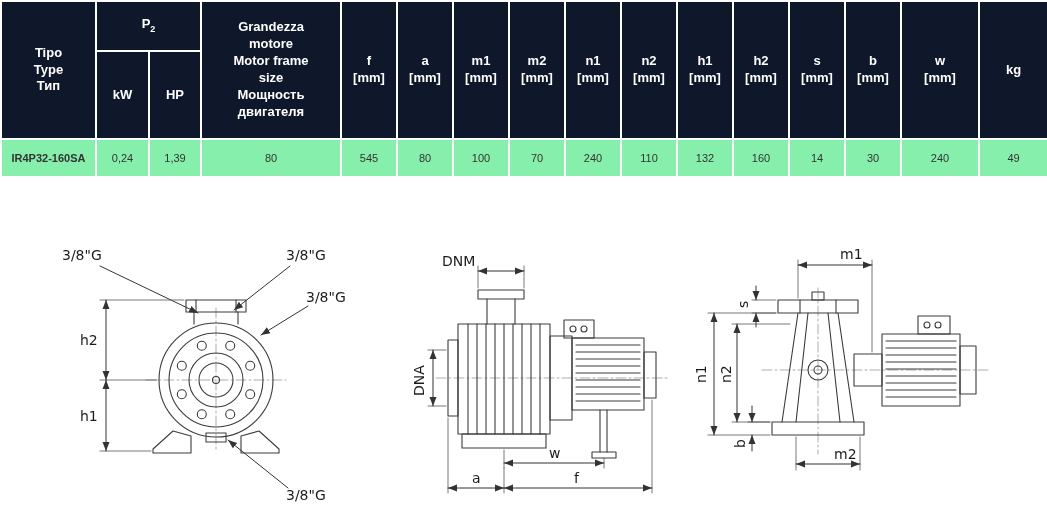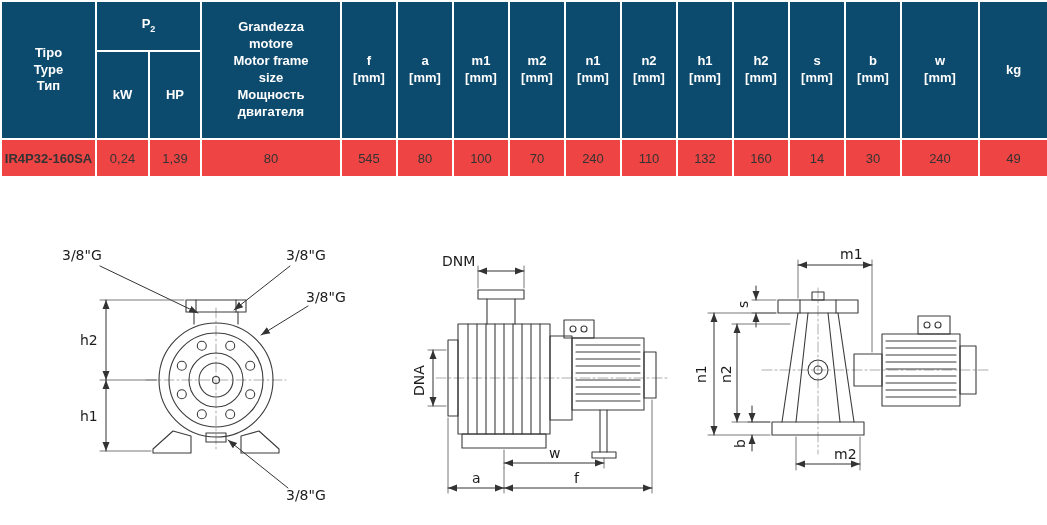--- a/index.html
+++ b/index.html
@@ -10,27 +10,27 @@
   }
   .page { position: relative; width: 1047px; height: 525px; overflow: hidden; background: #fff; }
 
   
   table.spec { border-collapse: collapse; width: 1047px; table-layout: fixed; }
   table.spec th, table.spec td {
     border: 2px solid #ffffff; padding: 1px 2px;
     text-align: center; vertical-align: middle;
   }
   table.spec thead th {
-    background: #0c4a6e; color: #ffffff; font-weight: bold;
+    background: #0f172a; color: #ffffff; font-weight: bold;
     font-size: 13px; line-height: 1.3;
   }
   tr.hrow1 { height: 50px; }
   tr.hrow2 { height: 88px; }
   table.spec tbody tr { height: 38px; }
-  table.spec tbody td { background: #ef4444; font-size: 13px; color: #333333; }
+  table.spec tbody td { background: #86efac; font-size: 11px; color: #333333; }
   td.type-cell { font-weight: bold; color: #1c1c1c; font-size: 12.5px; }
   .pre { white-space: pre-line; }
   table.spec sub { font-size: 9px; }
 
   
   svg.drawings { display: block; }
   .drawings line, .drawings path, .drawings rect,
   .drawings circle, .drawings polyline, .drawings polygon {
     stroke: #3c3c3c; fill: none; stroke-width: 1.1;
     stroke-linecap: round; stroke-linejoin: round;

